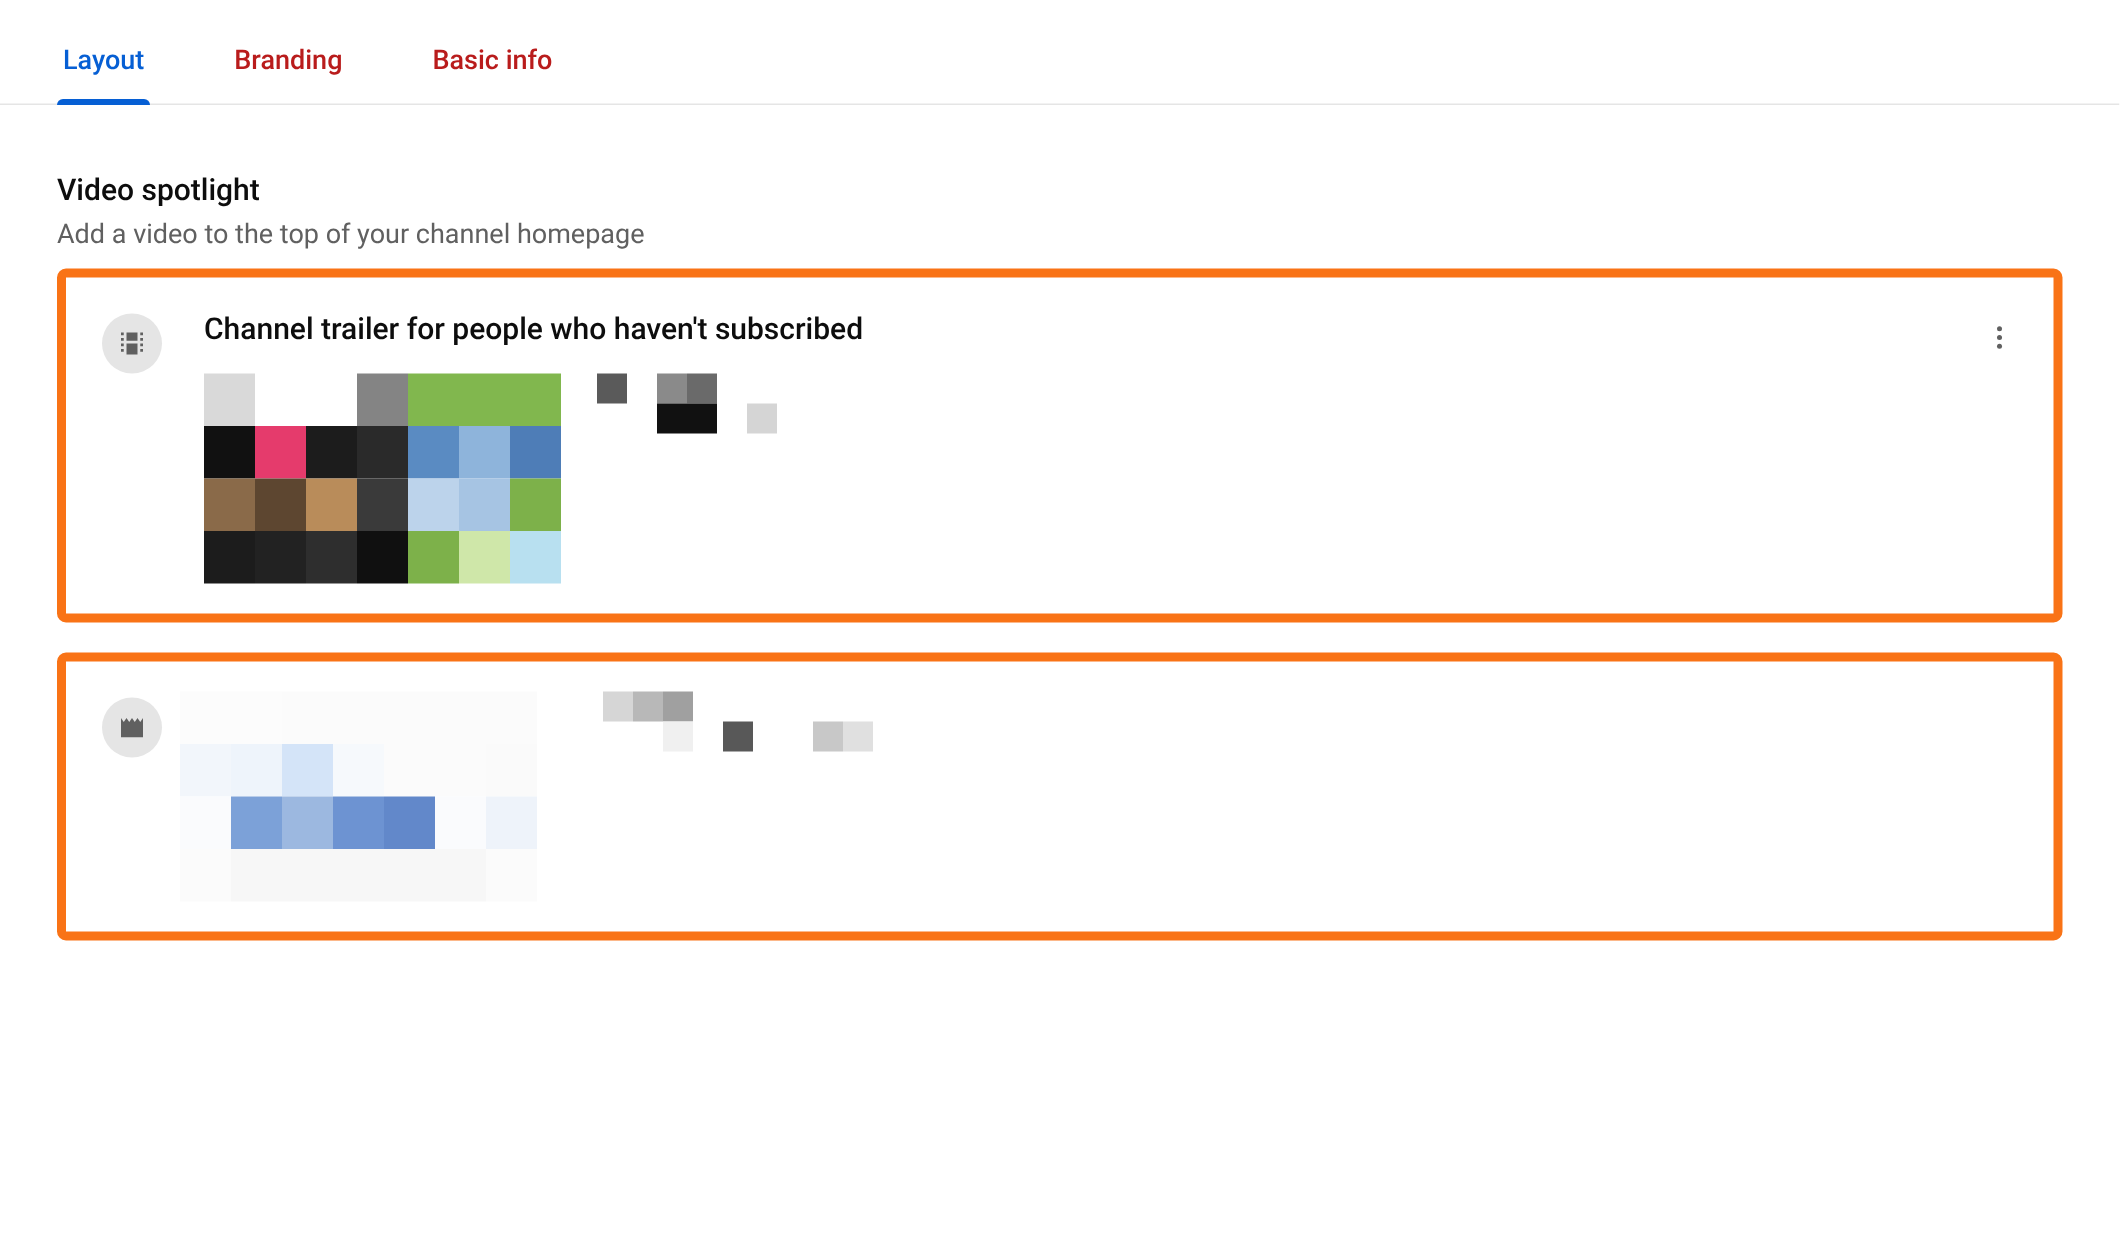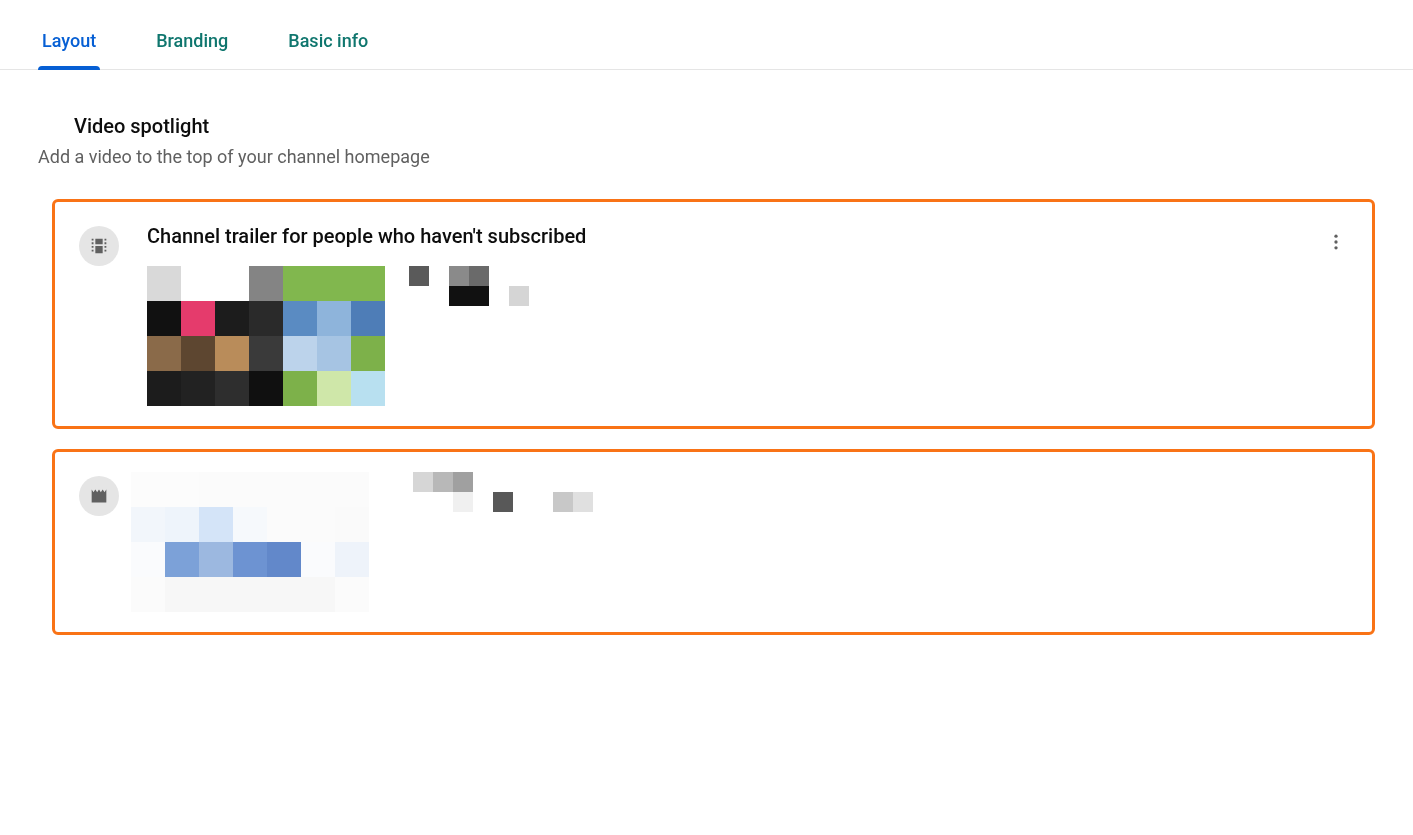--- a/index.html
+++ b/index.html
@@ -24,21 +24,21 @@
   display: flex;
   gap: 60px;
   border-bottom: 1px solid #e5e5e5;
   margin-left: -38px;
   margin-right: -38px;
   padding-left: 42px;
 }
 .tab {
   font-size: 18px;
   font-weight: 500;
-  color: #0f766e;
+  color: #b91c1c;
   padding-bottom: 18px;
   cursor: pointer;
   position: relative;
 }
 .tab.active {
   color: #065fd4;
 }
 .tab.active::after {
   content: '';
   position: absolute;
@@ -50,36 +50,34 @@
   border-radius: 4px 4px 0 0;
 }
 .section {
   margin-top: 44px;
 }
 .section-title {
   font-size: 20px;
   font-weight: 500;
   color: #0d0d0d;
   margin-bottom: 8px;
-  margin-left: 36px;
 }
 .section-sub {
   font-size: 18px;
   color: #606060;
-  margin-bottom: 32px;
+  margin-bottom: 12px;
 }
 .card {
-  border: 3px solid #f97316;
+  border: 6px solid #f97316;
   border-radius: 6px;
   padding: 20px 24px;
   margin-bottom: 20px;
   position: relative;
   display: flex;
   gap: 28px;
-  margin-left: 14px;
 }
 .card-icon {
   width: 40px;
   height: 40px;
   border-radius: 50%;
   background: #e5e5e5;
   display: flex;
   align-items: center;
   justify-content: center;
   flex-shrink: 0;

